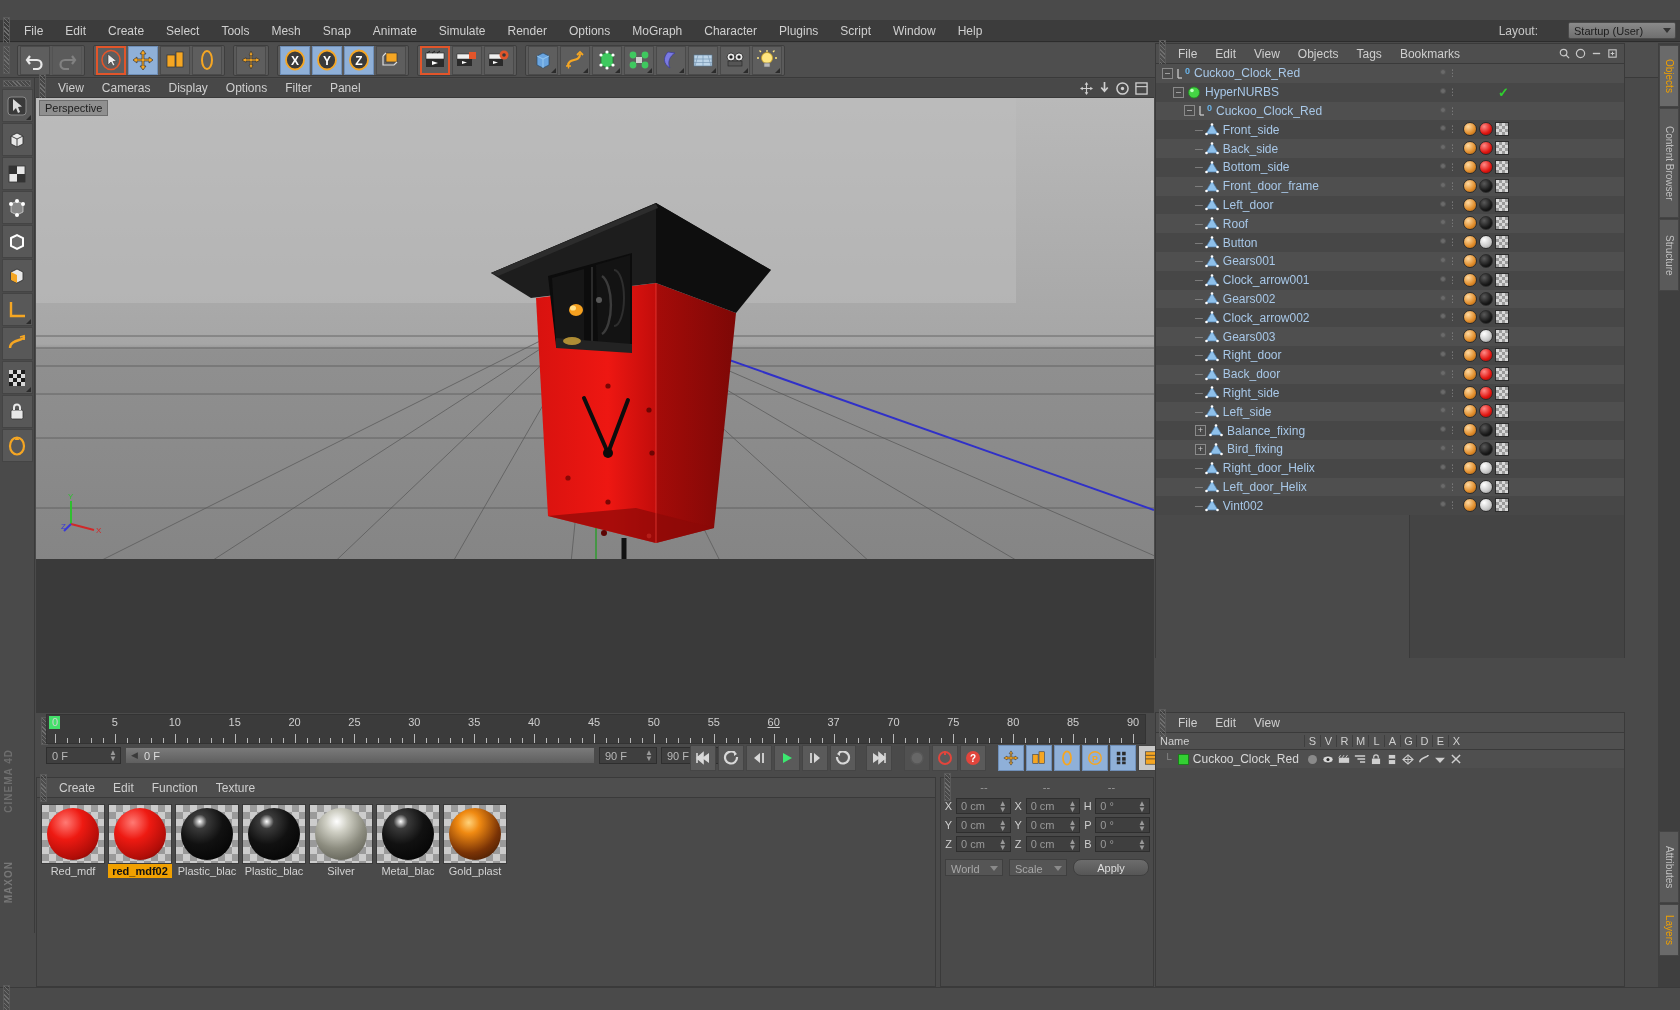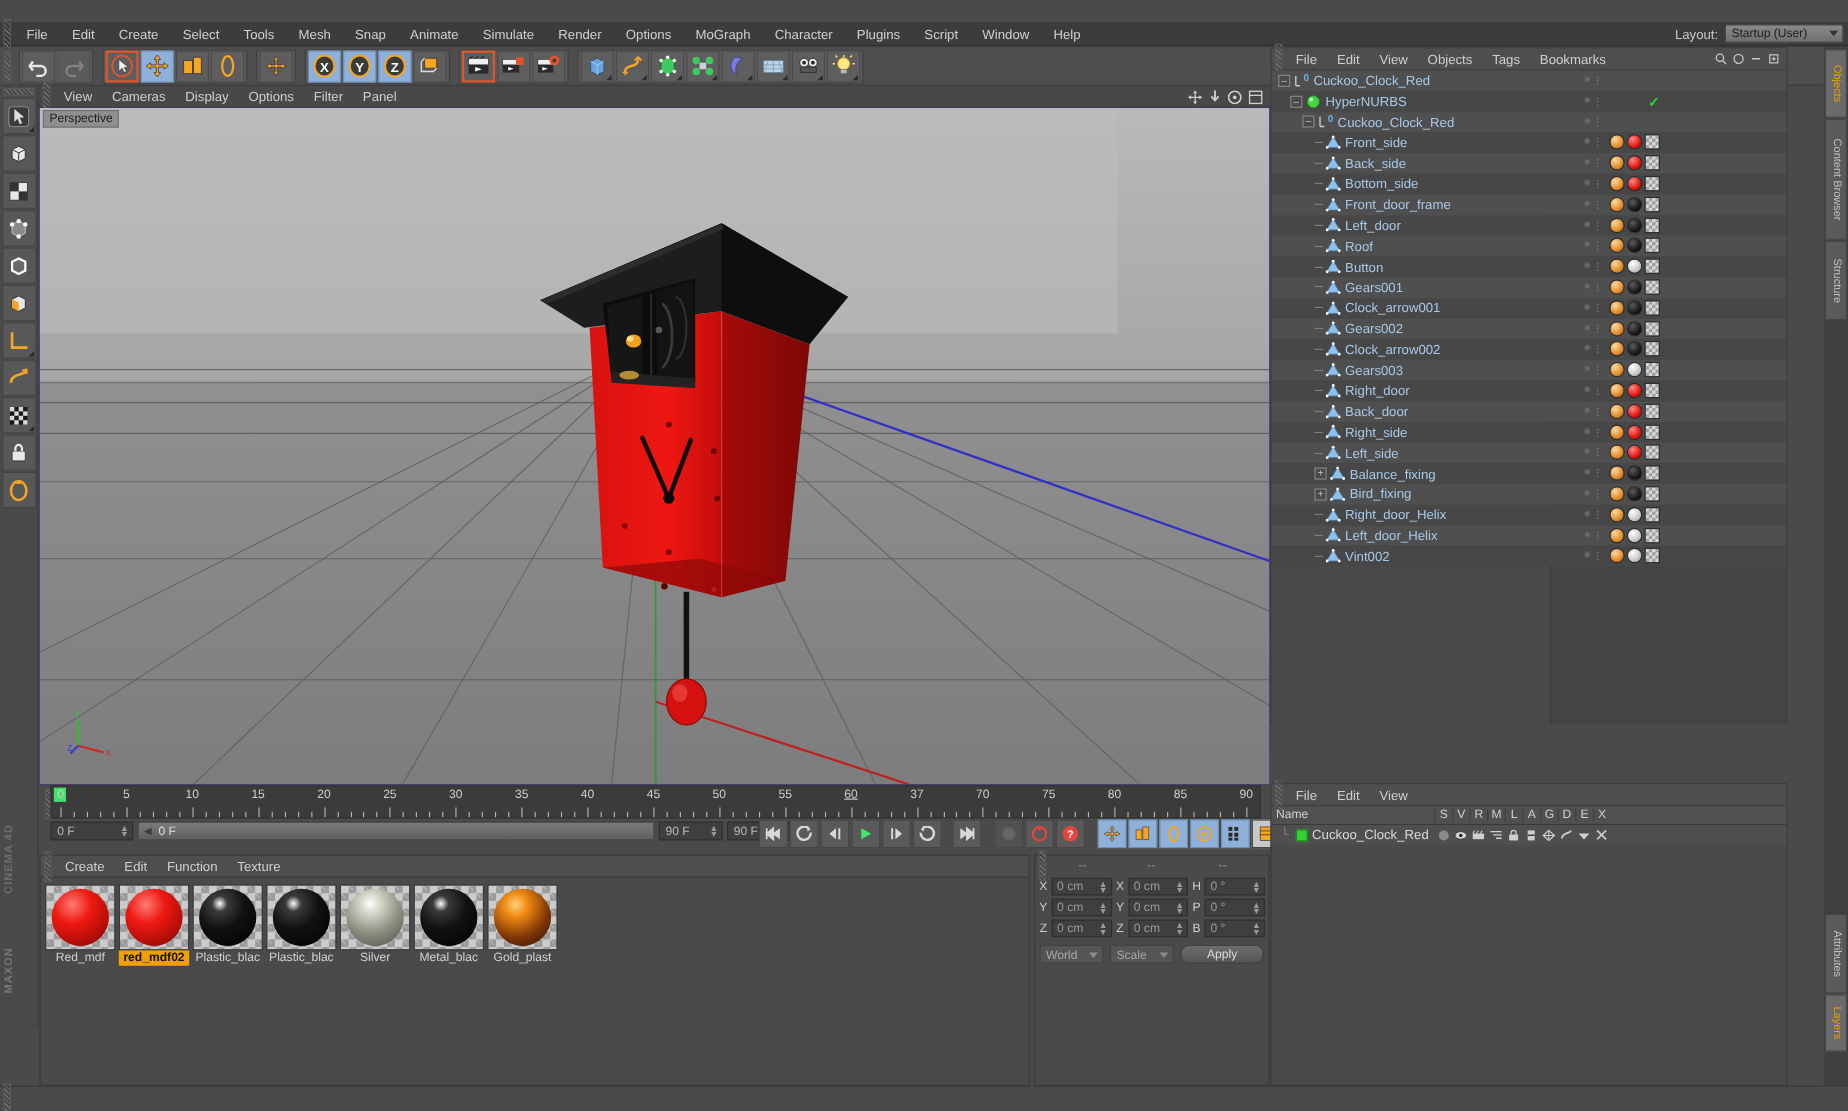--- a/index.html
+++ b/index.html
@@ -34,21 +34,21 @@
     position:absolute; left:0; top:20px; width:1680px; height:22px;
     background:#3c3c3c; border-bottom:1px solid #2c2c2c;
     display:flex; align-items:center;
   }
   .menu-item { padding:0 11px; height:22px; line-height:22px; font-size:12px; color:#d0d0d0; }
   .layout-box { position:absolute; right:4px; top:2px; display:flex; align-items:center; gap:6px; }
   .layout-label { font-size:12px; color:#c8c8c8; }
   .layout-sel {
     width:108px; height:17px; background:linear-gradient(180deg,#8a8a8a,#6f6f6f);
     border:1px solid #4a4a4a; border-radius:2px; color:#1c1c1c; font-size:11px;
-    display:flex; align-items:center; padding-left:5px; position:relative;
+    display:flex; align-items:center; padding-left:5px; position:relative;margin-left:24px;
   }
   .layout-sel .arr { position:absolute; right:4px; top:5px;
     border-left:4px solid transparent;border-right:4px solid transparent;border-top:5px solid #333; }
 
   
   .toolbar {
     position:absolute; left:0; top:43px; width:1680px; height:35px;
     background:#4e4e4e; border-bottom:1px solid #3a3a3a;
     display:flex; align-items:center;
   }
@@ -79,22 +79,22 @@
   .maxon { position:absolute; left:3px; bottom:30px; width:28px;
     writing-mode:vertical-rl; transform:rotate(180deg);
     font-size:10px; color:#777; letter-spacing:1px; font-weight:bold; }
 
   
   .vpwrap { position:absolute; left:36px; top:79px; width:1118px; height:634px; background:#3a3a3a; }
   .vpmenu { height:19px; background:#484848; display:flex; align-items:center;
      border-bottom:1px solid #393939; }
   .vpmenu .mi { padding:0 9px; font-size:12px; color:#cfcfcf; line-height:19px; }
   .vpmenu .ico { position:absolute; right:0; top:0; height:19px; display:flex; align-items:center; gap:6px; padding-right:6px; }
-  .vp { position:absolute; left:0; top:19px; width:1118px; height:615px; overflow:hidden;
-     background:#6d28d9; }
+  .vp { position:absolute; left:0; top:19px; width:1118px; height:461px; overflow:hidden;
+     background:#c2410c; }
   .vplabel { position:absolute; left:3px; top:2px; z-index:30; background:#8f8f8f;
      color:#1d1d1d; font-size:11px; padding:1px 5px; border:1px solid #6d6d6d; }
   .axisind { position:absolute; left:25px; bottom:25px; width:45px;height:45px; z-index:30;}
 
   
   .objmgr { position:absolute; left:1155px; top:43px; width:470px; height:615px;
     background:#4a4a4a; border:1px solid #3a3a3a; }
   .panelmenu { height:20px; background:#4e4e4e; display:flex; align-items:center;
     border-bottom:1px solid #3a3a3a;}
   .panelmenu .mi { padding:0 9px; font-size:12px; line-height:20px; color:#cfcfcf; }

